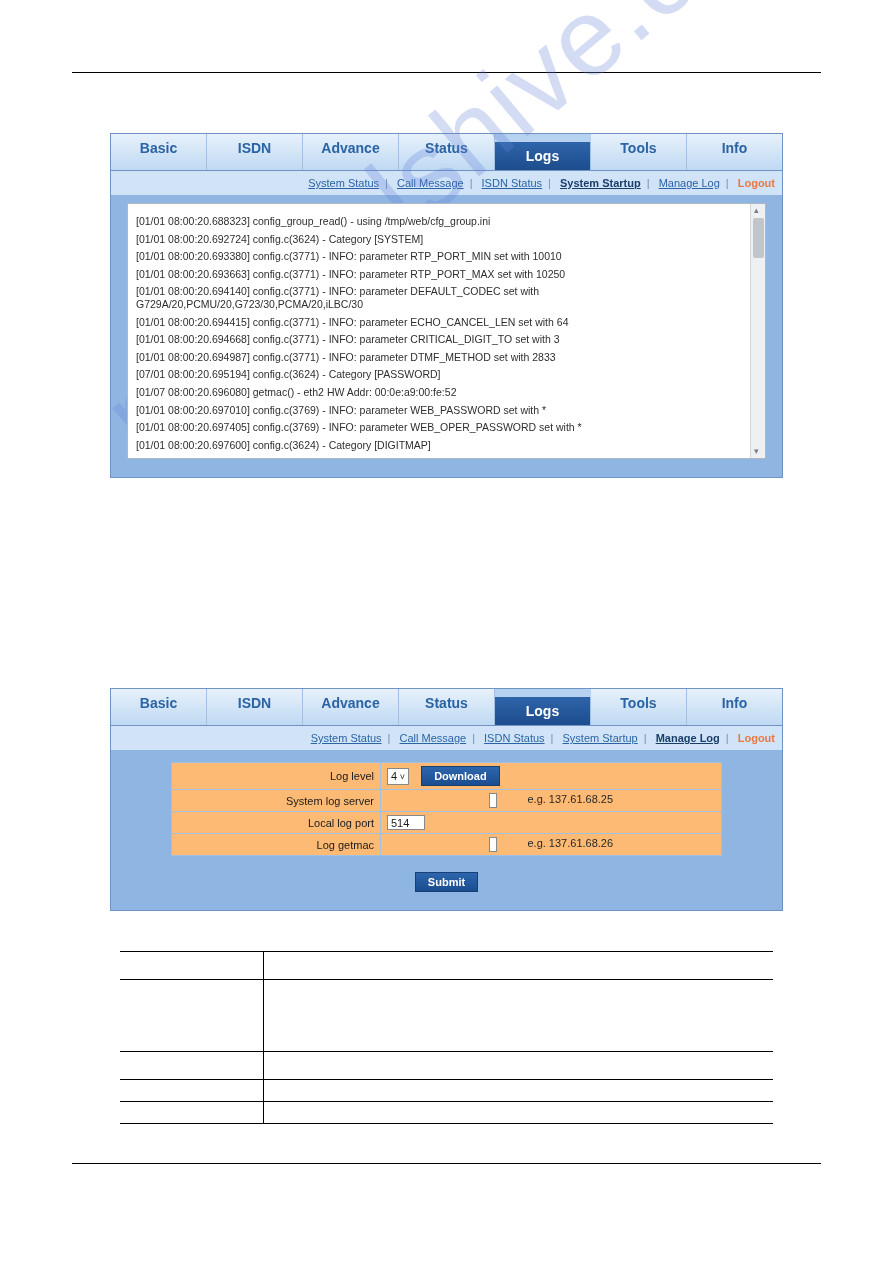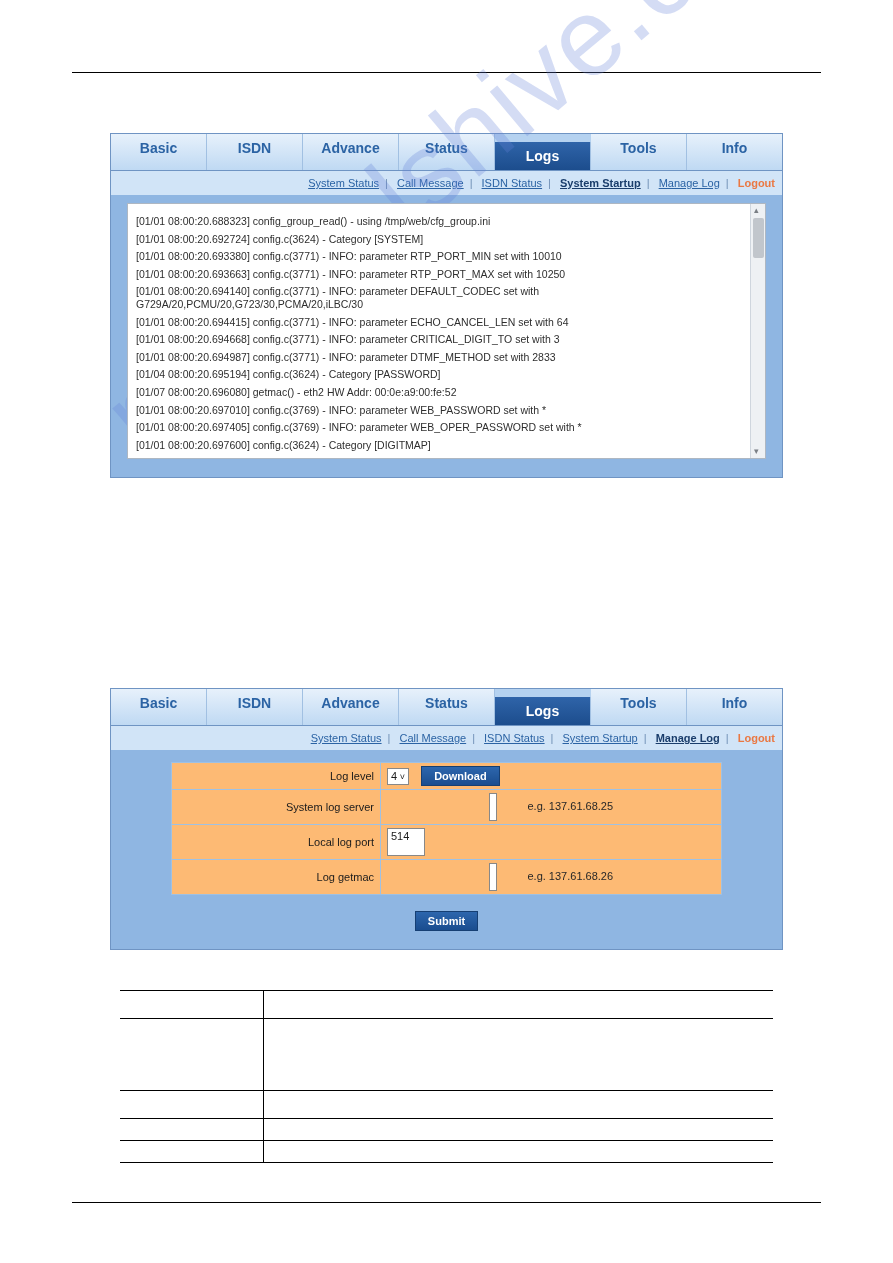--- a/index.html
+++ b/index.html
@@ -134,21 +134,21 @@
     height: 17px;
     line-height: 15px;
   }
   .select-box::after { content: " ˅"; font-size: 9px; }
   .input-box {
     display: inline-block;
     border: 1px solid #888;
     background: #fff;
     padding: 1px 3px;
     font-size: 11px;
-    height: 28px;
+    height: 15px;
     color: #1b1b1b;
     min-width: 38px;
   }
   .submit-wrap { text-align: center; margin-top: 16px; }
   .desc-table {
     margin: 40px 120px 0 120px;
     border-collapse: collapse;
     width: calc(100% - 240px);
   }
   .desc-table td {
@@ -215,21 +215,21 @@
   <div class="log-container">
     <div class="log-content">
       <div>[01/01 08:00:20.688323] config_group_read() - using /tmp/web/cfg_group.ini</div>
       <div>[01/01 08:00:20.692724] config.c(3624) - Category [SYSTEM]</div>
       <div>[01/01 08:00:20.693380] config.c(3771) - INFO: parameter RTP_PORT_MIN set with 10010</div>
       <div>[01/01 08:00:20.693663] config.c(3771) - INFO: parameter RTP_PORT_MAX set with 10250</div>
       <div>[01/01 08:00:20.694140] config.c(3771) - INFO: parameter DEFAULT_CODEC set with G729A/20,PCMU/20,G723/30,PCMA/20,iLBC/30</div>
       <div>[01/01 08:00:20.694415] config.c(3771) - INFO: parameter ECHO_CANCEL_LEN set with 64</div>
       <div>[01/01 08:00:20.694668] config.c(3771) - INFO: parameter CRITICAL_DIGIT_TO set with 3</div>
       <div>[01/01 08:00:20.694987] config.c(3771) - INFO: parameter DTMF_METHOD set with 2833</div>
-      <div>[01/04 08:00:20.695194] config.c(3624) - Category [PASSWORD]</div>
+      <div>[07/01 08:00:20.695194] config.c(3624) - Category [PASSWORD]</div>
       <div>[01/07 08:00:20.696080] getmac() - eth2 HW Addr: 00:0e:a9:00:fe:52</div>
       <div>[01/01 08:00:20.697010] config.c(3769) - INFO: parameter WEB_PASSWORD set with *</div>
       <div>[01/01 08:00:20.697405] config.c(3769) - INFO: parameter WEB_OPER_PASSWORD set with *</div>
       <div>[01/01 08:00:20.697600] config.c(3624) - Category [DIGITMAP]</div>
     </div>
     <div class="scrollbar">
       <div class="scroll-arrow" style="top:2px">▴</div>
       <div class="scroll-thumb"></div>
       <div class="scroll-arrow" style="bottom:2px">▾</div>
     </div>

